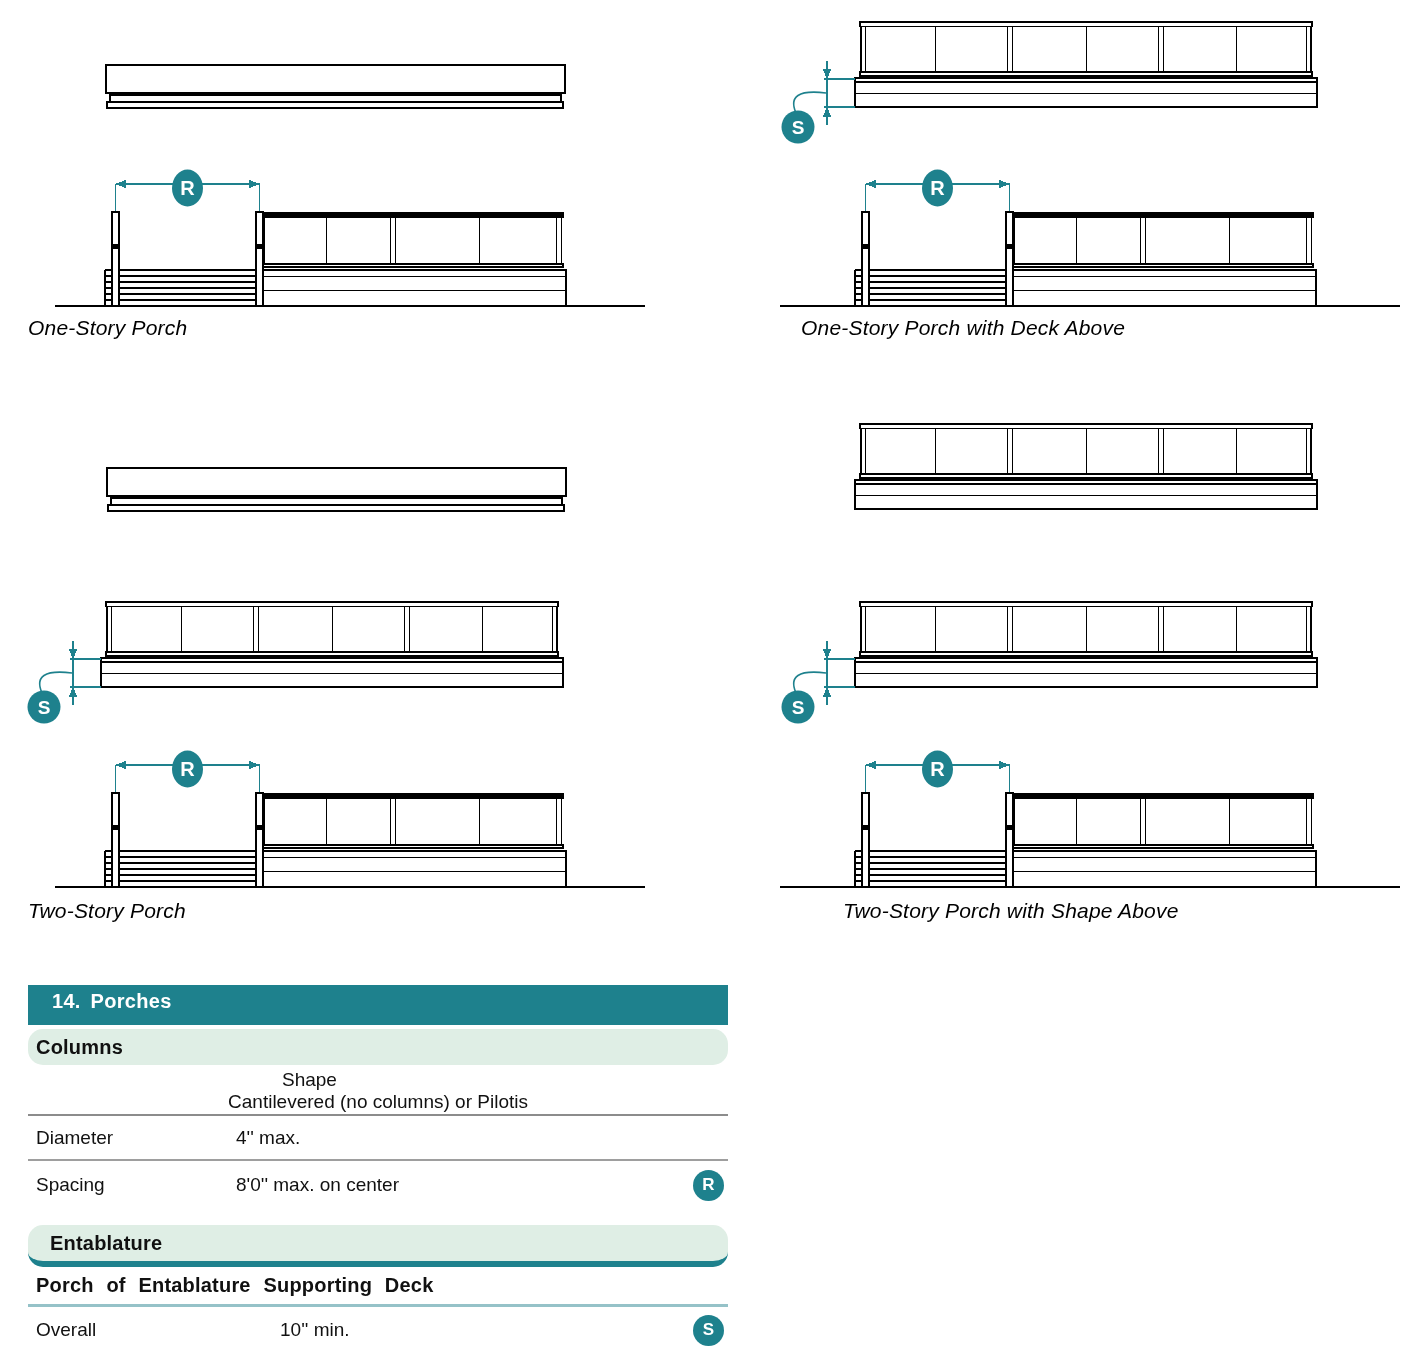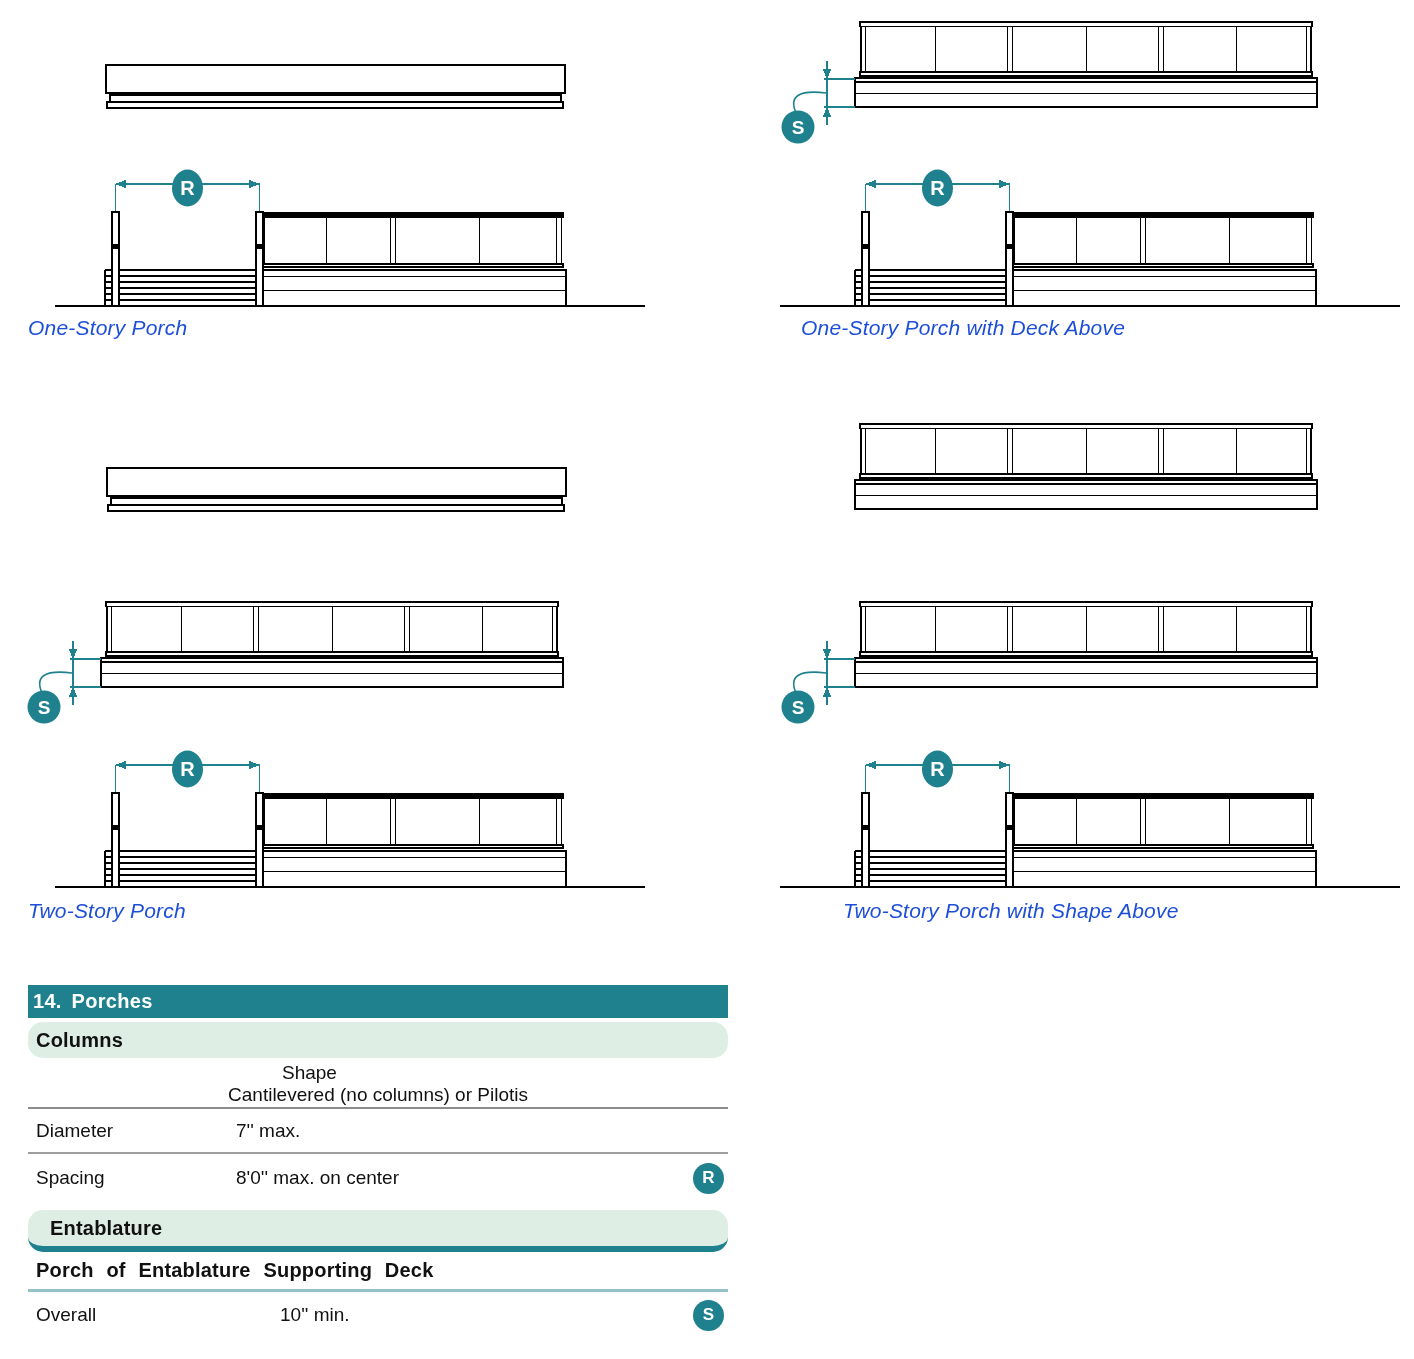--- a/index.html
+++ b/index.html
@@ -5,28 +5,28 @@
   html,body{margin:0;padding:0;background:#fff;}
   .canvas{position:relative;width:1414px;height:1359px;background:#fff;
           font-family:"Liberation Sans",sans-serif;overflow:hidden;}
   svg{position:absolute;left:0;top:0;}
   svg .ln{stroke:#000;stroke-width:1.3;fill:none;}
   svg .f{fill:#fff;}
   svg .blk{fill:#000;stroke:none;}
   svg text{font-family:"Liberation Sans",sans-serif;font-weight:bold;fill:#fff;
            text-anchor:middle;}
   .caption{position:absolute;font-size:21px;font-style:italic;font-weight:500;
-           color:#1d4ed8;letter-spacing:.2px;white-space:nowrap;}
+           color:#000000;letter-spacing:.2px;white-space:nowrap;}
   .spec-table{position:absolute;left:28px;top:985px;width:700px;color:#111;}
-  .tbl-title{height:33px;line-height:33px;background:var(--teal);color:#fff;
-             font-size:20px;font-weight:bold;padding-left:5px;letter-spacing:.3px;
+  .tbl-title{height:40px;line-height:33px;background:var(--teal);color:#fff;
+             font-size:20px;font-weight:bold;padding-left:24px;letter-spacing:.3px;
              word-spacing:4px;margin-bottom:4px;}
   .tbl-band{height:36px;line-height:36px;background:var(--green);font-size:20px;
             font-weight:bold;padding-left:8px;margin-bottom:4px;letter-spacing:.2px;border-radius:15px;}
-  .tbl-band.ent{margin-top:8px;border-bottom:6px solid var(--teal);margin-bottom:0;padding-left:22px;}
+  .tbl-band.ent{margin-top:16px;border-bottom:6px solid var(--teal);margin-bottom:0;padding-left:22px;}
   .tbl-sub{height:37px;line-height:37px;font-size:20px;font-weight:bold;
            padding-left:8px;word-spacing:7px;letter-spacing:.2px;
            border-bottom:3px solid var(--palerule);}
   .tbl-row{display:flex;align-items:center;font-size:19px;}
   .tbl-row .lab{width:200px;padding-left:8px;flex:none;}
   .tbl-row .val{flex:1;}
   .row-shape{height:45px;border-bottom:2px solid var(--grule);flex-direction:column;}
   .row-diam{height:43px;border-bottom:2px solid var(--grule2);}
   .row-spacing{height:48px;}
   .row-overall{height:46px;gap:44px;}
@@ -349,21 +349,21 @@
     <div class="tbl-title">14. Porches</div>
     <div class="tbl-band">Columns</div>
 
     <div class="tbl-row row-shape">
       <div class="lab">Shape</div>
       <div class="val">Cantilevered (no columns) or Pilotis</div>
     </div>
 
     <div class="tbl-row row-diam">
       <div class="lab">Diameter</div>
-      <div class="val">7'' max.</div>
+      <div class="val">4'' max.</div>
     </div>
 
     <div class="tbl-row row-spacing">
       <div class="lab">Spacing</div>
       <div class="val">8'0'' max. on center</div>
       <div class="tbadge">R</div>
     </div>
 
     <div class="tbl-band ent">Entablature</div>
     <div class="tbl-sub">Porch of Entablature Supporting Deck</div>

